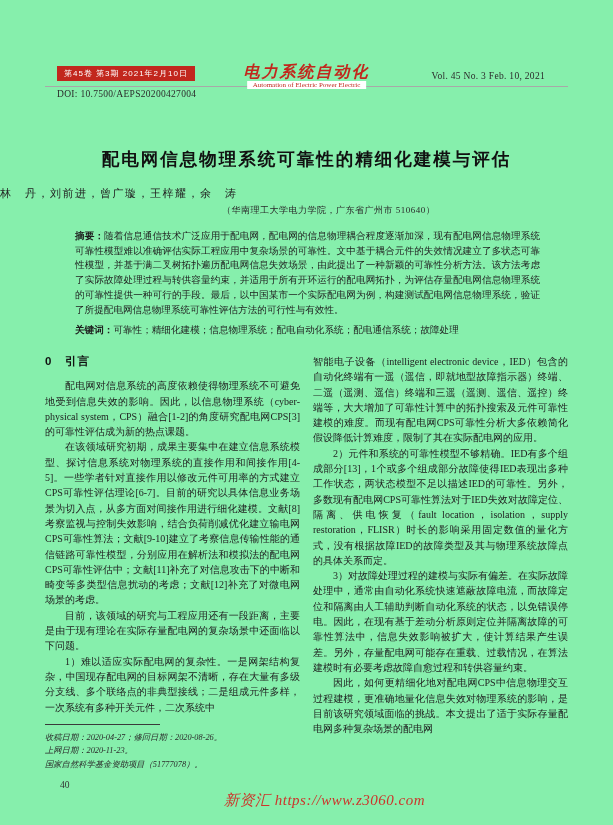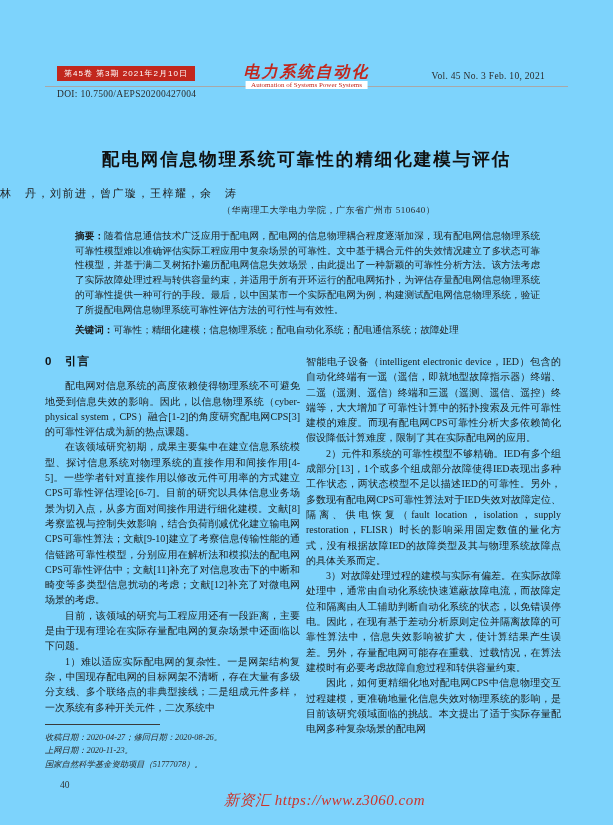--- a/index.html
+++ b/index.html
@@ -1,17 +1,17 @@
 <!DOCTYPE html>
 <html><head>
 <meta charset="utf-8">
 <style>
   html,body{margin:0;padding:0;background:#ffffff;}
   .page{
-    position:relative;width:613px;height:825px;background:#7dd3fc;
+    position:relative;width:613px;height:825px;background:#86efac;
     font-family:"Liberation Serif","DejaVu Serif",serif;color:#1d1d1d;overflow:hidden;
   }
   
   .hrule{position:absolute;top:86px;left:45px;width:523px;height:1px;background:#a8a8a8;}
   .issue-box{
     position:absolute;top:66px;left:57px;background:#c2271d;color:#ffffff;
     font-size:8px;line-height:15px;padding:0 7px;letter-spacing:1px;
     font-family:"Liberation Sans","DejaVu Sans",sans-serif;
   }
   .doi{position:absolute;top:89px;left:57px;font-size:9.5px;color:#2b2b2b;letter-spacing:.3px;text-align:center;}
@@ -35,21 +35,21 @@
   .affil{position:absolute;top:204px;left:0;right:0;text-align:center;font-size:9px;color:#2a2a2a;letter-spacing:.5px;padding-left:44px;}
   
   .abstract{
     position:absolute;top:229px;left:75px;width:465px;
     font-size:9.6px;line-height:14.7px;text-align:justify;color:#1d1d1d;
   }
   .abstract p{margin:0;}
   .hei{font-family:"Liberation Sans","DejaVu Sans",sans-serif;font-weight:bold;}
   .keywords{margin-top:6px !important;}
   
-  .body-cols{position:absolute;top:354px;left:45px;width:523px;display:flex;gap:6px;}
+  .body-cols{position:absolute;top:354px;left:45px;width:523px;display:flex;gap:13px;}
   .col{width:255px;font-size:10px;line-height:15.3px;text-align:justify;color:#1d1d1d;}
   .sec-head{
     font-family:"Liberation Sans","DejaVu Sans",sans-serif;font-weight:bold;
     font-size:11.5px;margin:0 0 9px 0;letter-spacing:1px;color:#111;
   }
   .col p{margin:0;}
   .ind{text-indent:2em;}
   
   .footnote-rule{width:115px;height:1px;background:#3a3a3a;margin:9px 0 6px 0;}
   .footnote{font-size:8.3px;line-height:13.5px;color:#2a2a2a;}
@@ -65,21 +65,21 @@
 </head>
 <body>
 
 <div class="page">
 
   <div>
     <div class="hrule"></div>
     <div class="issue-box">第45卷  第3期  2021年2月10日</div>
     <div class="doi">DOI: 10.7500/AEPS20200427004</div>
     <div class="logo-cn">电力系统自动化</div>
-    <div class="logo-en">Automation of Systems Power Systems</div>
+    <div class="logo-en">Automation of Electric Power Electric</div>
     <div class="vol">Vol. 45 No. 3 Feb. 10, 2021</div>
   </div>
 
   <div class="title">配电网信息物理系统可靠性的精细化建模与评估</div>
   <div class="authors">林　丹，刘前进，曾广璇，王梓耀，余　涛</div>
   <div class="affil">（华南理工大学电力学院，广东省广州市 510640）</div>
 
   <div class="abstract">
     <p><b class="hei">摘要：</b><span>随着信息通信技术广泛应用于配电网，配电网的信息物理耦合程度逐渐加深，现有配电网信息物理系统可靠性模型难以准确评估实际工程应用中复杂场景的可靠性。文中基于耦合元件的失效情况建立了多状态可靠性模型，并基于满二叉树拓扑遍历配电网信息失效场景，由此提出了一种新颖的可靠性分析方法。该方法考虑了实际故障处理过程与转供容量约束，并适用于所有开环运行的配电网拓扑，为评估存量配电网信息物理系统的可靠性提供一种可行的手段。最后，以中国某市一个实际配电网为例，构建测试配电网信息物理系统，验证了所提配电网信息物理系统可靠性评估方法的可行性与有效性。</span></p>
     <p class="keywords"><b class="hei">关键词：</b><span>可靠性；精细化建模；信息物理系统；配电自动化系统；配电通信系统；故障处理</span></p>

